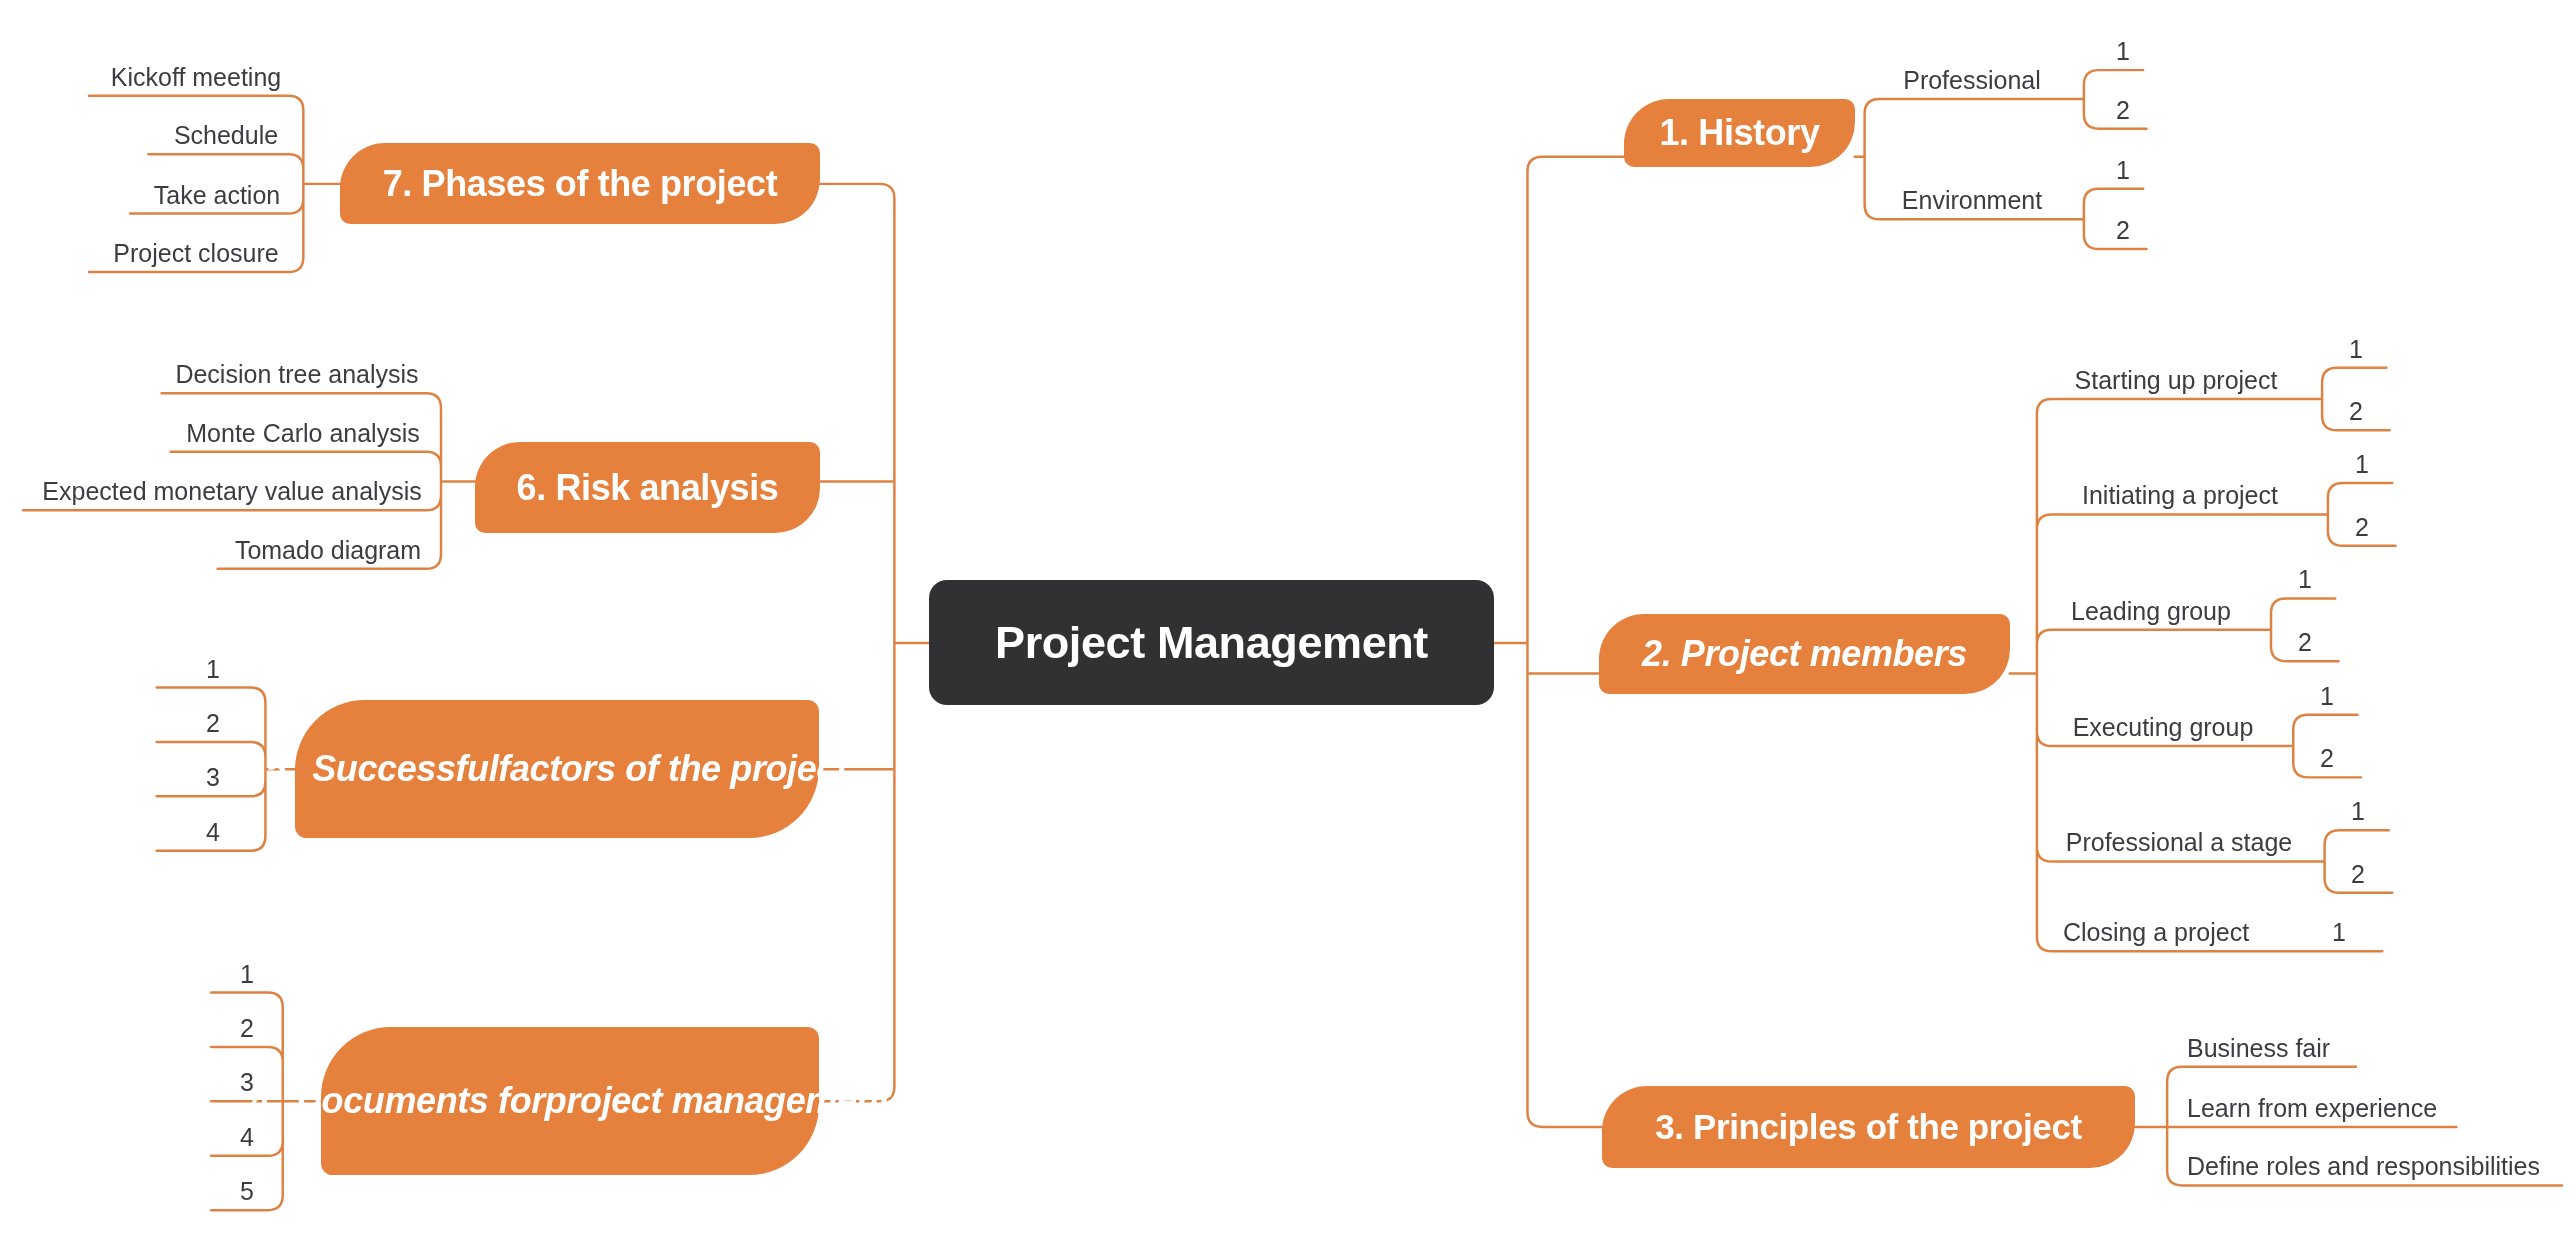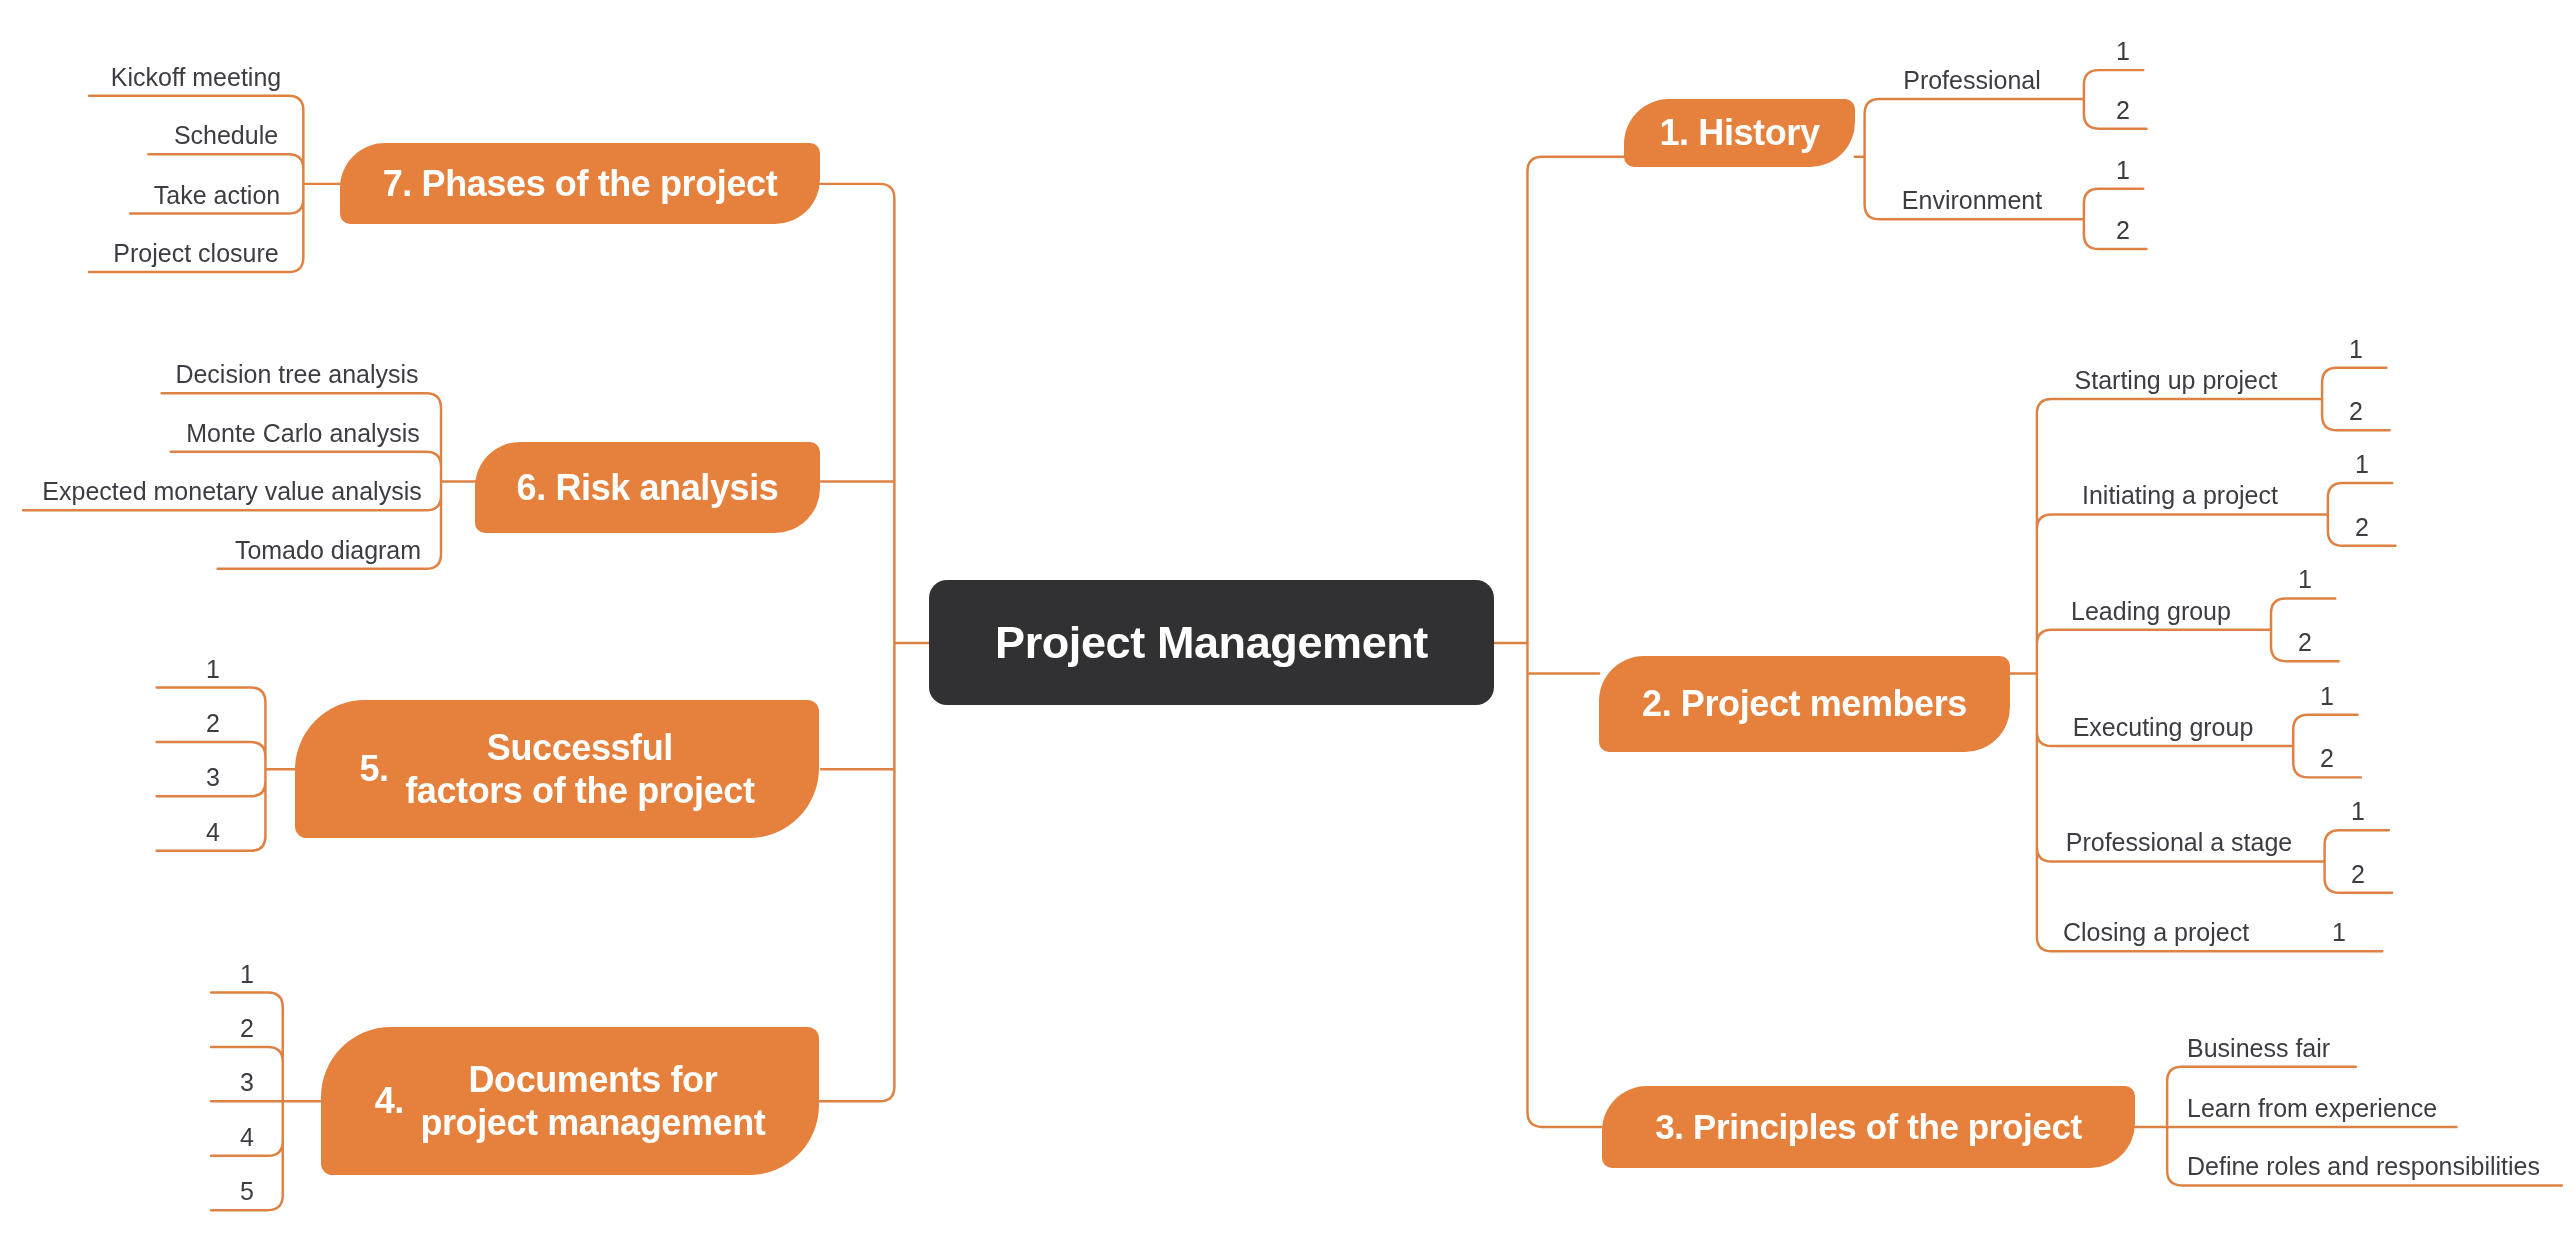--- a/index.html
+++ b/index.html
@@ -6,21 +6,21 @@
   .canvas{position:relative;width:2576px;height:1244px;background:#ffffff;overflow:hidden;
           font-family:"Liberation Sans", sans-serif;}
   .wires{position:absolute;left:0;top:0;width:2576px;height:1244px;}
   .wires path{fill:none;stroke:#DE8243;stroke-width:3;stroke-linecap:round;}
   .topic{position:absolute;background:#E5813C;color:#fff;font-weight:bold;font-size:36px;
          display:flex;align-items:center;justify-content:center;white-space:nowrap;
          border-radius:45px 10px 45px 10px;letter-spacing:-0.4px;}
   .topic.tall{border-radius:70px 11.5px 70px 11.5px;}
   .topic.small-font{font-size:35px;}
   .tnum{margin-right:16.5px;}
-  .tlines{display:flex;flex-direction:column;align-items:center;line-height:1.2;}
+  .tlines{display:flex;align-items:flex-start;line-height:1.2;font-style:italic;}
   .center-topic{position:absolute;background:#313134;color:#fff;font-weight:bold;font-size:45px;
          display:flex;align-items:center;justify-content:center;border-radius:18px;
          white-space:nowrap;letter-spacing:-0.4px;}
   .leaf{position:absolute;font-size:25px;line-height:28px;color:#3C3C43;white-space:nowrap;
         transform:translateX(-50%);}
   .leaf.la{transform:none;}
 </style>
 </head>
 <body>
 
@@ -51,21 +51,21 @@
   </div>
   <div class="topic tall" style="left:321px;top:1027px;width:498px;height:148px;">
     <span class="tnum">4.</span>
     <span class="tlines">
       <span>Documents for</span>
       <span>project management</span>
     </span>
   </div>
 
   <div class="topic" style="left:1624px;top:99px;width:231px;height:68px;">1. History</div>
-  <div class="topic" style="left:1599px;top:656px;width:411px;height:96px;">2. Project members</div>
+  <div class="topic" style="left:1599px;top:614px;width:411px;height:80px;font-style:italic;">2. Project members</div>
   <div class="topic small-font" style="left:1602px;top:1086px;width:533px;height:82px;">3. Principles of the project</div>
 
   <div class="leaf" style="left:196px;top:63px;">Kickoff meeting</div>
   <div class="leaf" style="left:226px;top:121px;">Schedule</div>
   <div class="leaf" style="left:217px;top:181px;">Take action</div>
   <div class="leaf" style="left:196px;top:239px;">Project closure</div>
 
   <div class="leaf" style="left:297px;top:360px;">Decision tree analysis</div>
   <div class="leaf" style="left:303px;top:419px;">Monte Carlo analysis</div>
   <div class="leaf" style="left:232px;top:477px;">Expected monetary value analysis</div>

